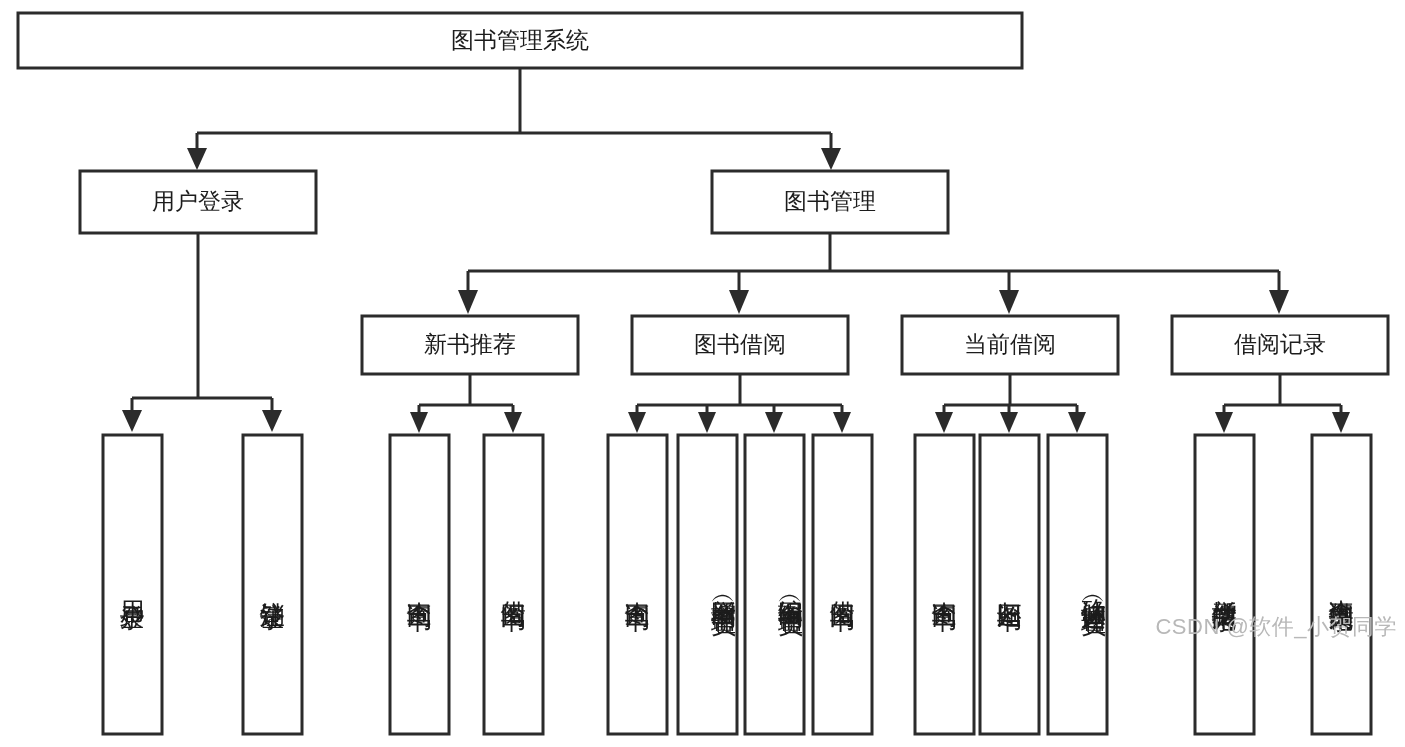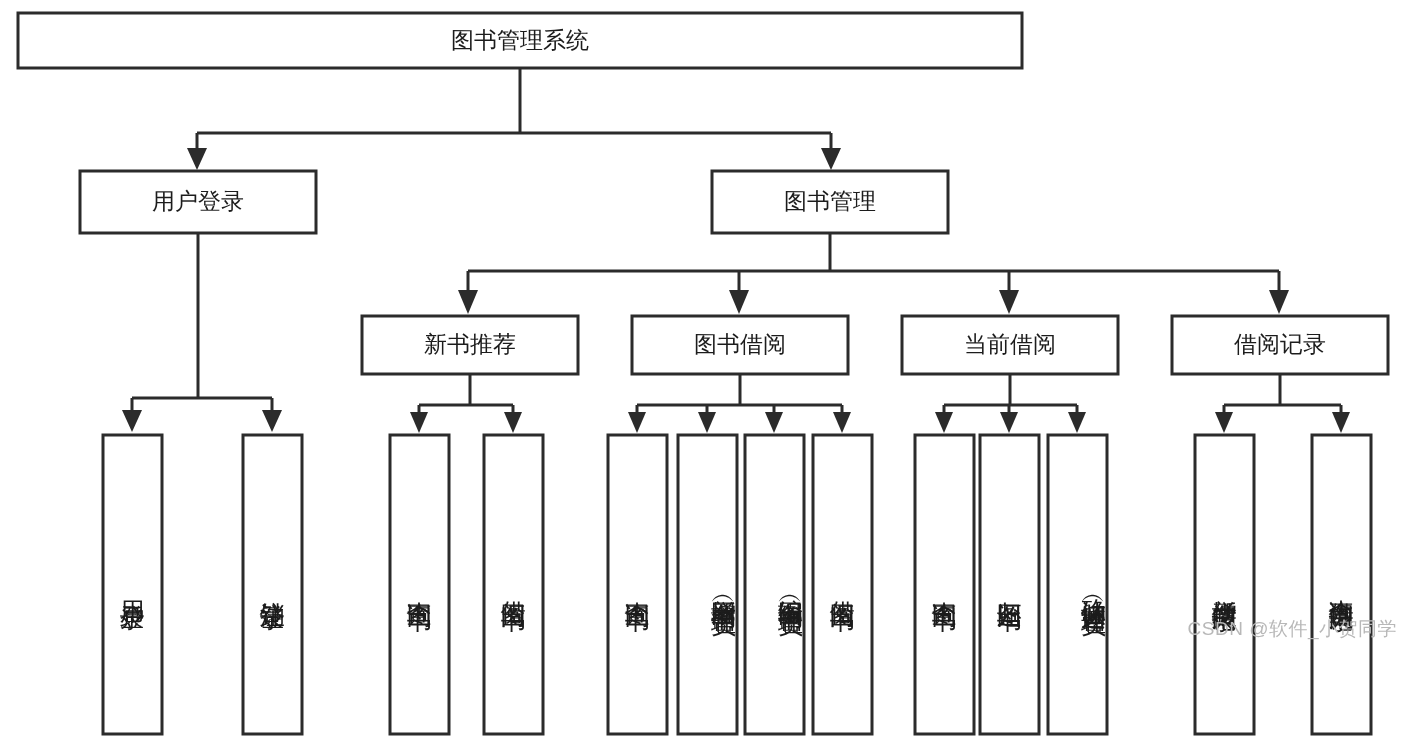--- a/index.html
+++ b/index.html
@@ -61,21 +61,21 @@
     color: #1c1c1c;
     white-space: nowrap;
     pointer-events: none;
     text-align: center;
   }
   .watermark {
     position: absolute;
     right: 8px;
     bottom: 6px;
     font-family: "Liberation Sans", "DejaVu Sans", sans-serif;
-    font-size: 19px;
+    font-size: 22px;
     color: #b8b8b8;
     letter-spacing: 0.5px;
     user-select: none;
   }
 </style>
 </head>
 <body>
 
 <div id="diagram-root">
 

